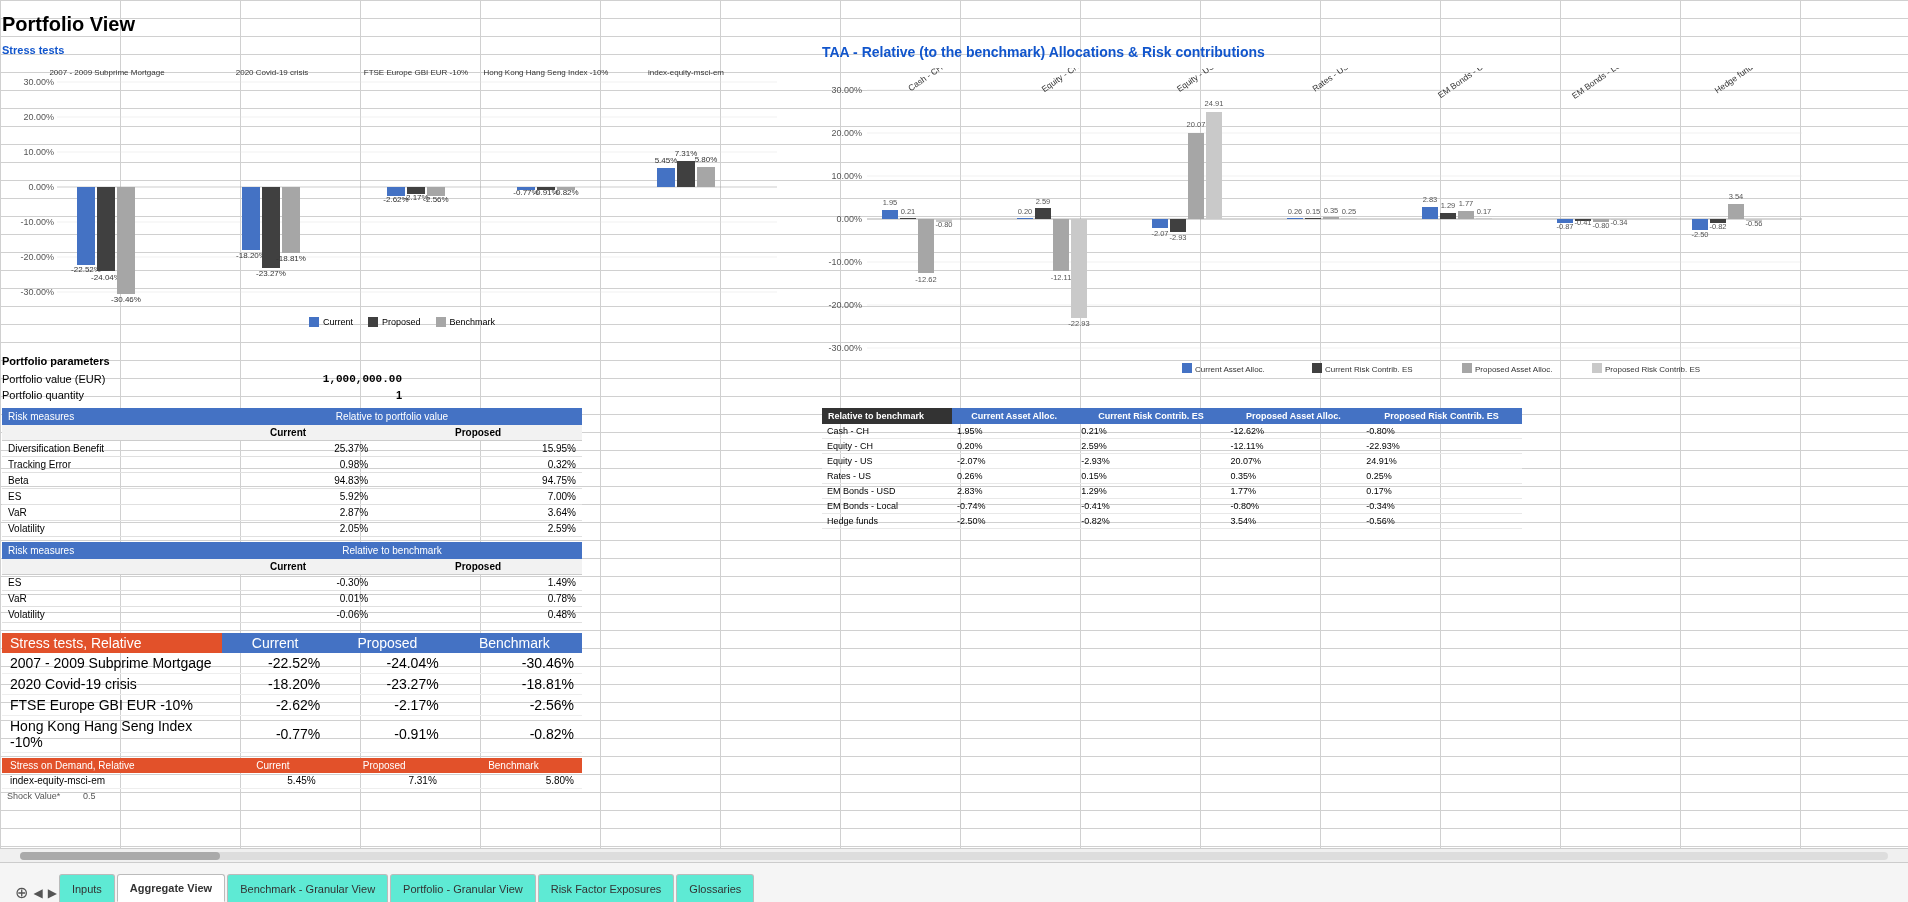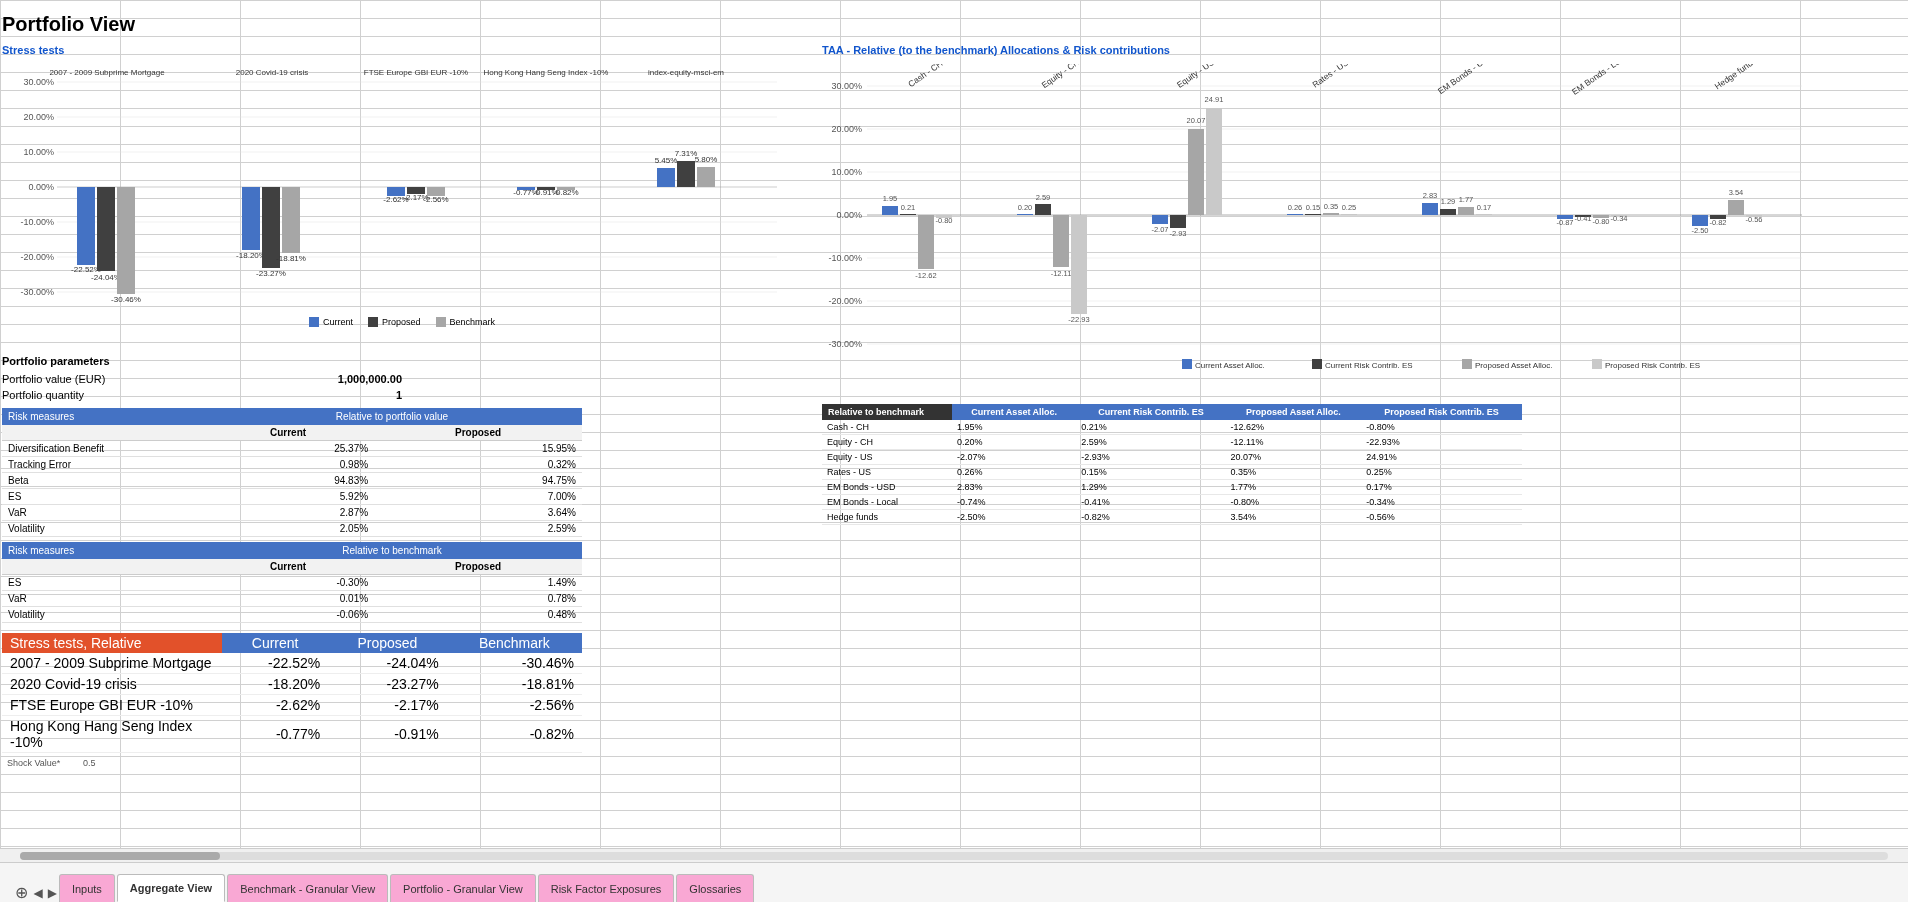--- a/index.html
+++ b/index.html
@@ -59,21 +59,21 @@
       padding: 0 10px;
       gap: 2px;
     }
     .tab { 
       padding: 5px 12px; 
       font-size: 11px; 
       border: 1px solid #bbb; 
       border-bottom: none; 
       border-radius: 3px 3px 0 0; 
       cursor: pointer; 
-      background: #f9a8d4;
+      background: #5eead4;
       color: #333;
       height: 28px;
       display: flex;
       align-items: center;
     }
     .tab.active { background: #fff; font-weight: bold; border-bottom: 1px solid #fff; }
     .tab-actions { display: flex; align-items: center; gap: 5px; margin-left: 5px; }
 
     
     .scrollbar-area { 
@@ -83,21 +83,21 @@
       background: #f0f0f0;
       border-top: 1px solid #ccc;
       display: flex;
       align-items: center;
       padding: 0 20px;
     }
     .scroll-track { flex: 1; height: 8px; background: #ddd; border-radius: 4px; }
     .scroll-thumb { width: 200px; height: 8px; background: #aaa; border-radius: 4px; }
 
     
-    .taa-title { font-size: 11px; font-weight: bold; color: #000; margin-bottom: 8px; }
+    .taa-title { font-size: 14px; font-weight: bold; color: #000; margin-bottom: 8px; }
 
     
     .taa-table { width: 100%; border-collapse: collapse; font-size: 9px; margin-top: 10px; }
     .taa-table th { background: #333; color: #fff; padding: 3px 6px; text-align: center; font-size: 9px; }
     .taa-table .th-blue { background: #4472c4; }
     .taa-table td { padding: 2px 5px; border-bottom: 1px solid #e8e8e8; }
     .taa-table td:first-child { text-align: left; }
 
     
     .stress-rel-table { width: 580px; border-collapse: collapse; font-size: 14px; margin-top: 5px; }
@@ -200,21 +200,21 @@
               <div class="legend-dot" style="background:#a6a6a6;"></div>
               <span>Benchmark</span>
             </div>
           </div>
         </div>
 
         <div class="params-section">
           <div class="params-title">Portfolio parameters</div>
           <div style="display:flex; justify-content: space-between; max-width: 400px; padding: 2px 0; font-size:11px;">
             <span>Portfolio value (EUR)</span>
-            <span style="font-weight:bold;">1,000,000.00</span>
+            <span style="font-weight:bold;font-family:Liberation Mono, monospace;">1,000,000.00</span>
           </div>
           <div style="display:flex; justify-content: space-between; max-width: 400px; padding: 2px 0; font-size:11px;">
             <span>Portfolio quantity</span>
             <span style="font-weight:bold;">1</span>
           </div>
         </div>
 
         <table class="risk-table" style="max-width:580px; margin-top:5px;">
           <thead>
             <tr class="risk-table-header">
@@ -325,20 +325,38 @@
       <td>Hong Kong Hang Seng Index -10%</td>
       <td>-0.77%</td>
       <td>-0.91%</td>
       <td>-0.82%</td>
     </tr>
               </tbody>
           </table>
         </div>
 
         <div style="margin-top:5px;">
+          <table class="demand-table">
+            <thead>
+              <tr>
+                <th style="text-align:left; width:220px; background:#e2512a;">Stress on Demand, Relative</th>
+                <th>Current</th>
+                <th>Proposed</th>
+                <th>Benchmark</th>
+              </tr>
+            </thead>
+            <tbody id="demand-body">
+            <tr>
+      <td>index-equity-msci-em</td>
+      <td>5.45%</td>
+      <td>7.31%</td>
+      <td>5.80%</td>
+    </tr>
+              </tbody>
+          </table>
           <div style="font-size:9px; color:#555; margin-top:2px; padding-left:5px;">
             <span>Shock Value*</span>
             <span style="margin-left:20px;">0.5</span>
           </div>
         </div>
       </div>
 
       <div class="right-col">
         <div class="taa-title">
           <span style="color:#1155cc;">TAA - Relative (to the benchmark) Allocations &amp; Risk contributions</span>

